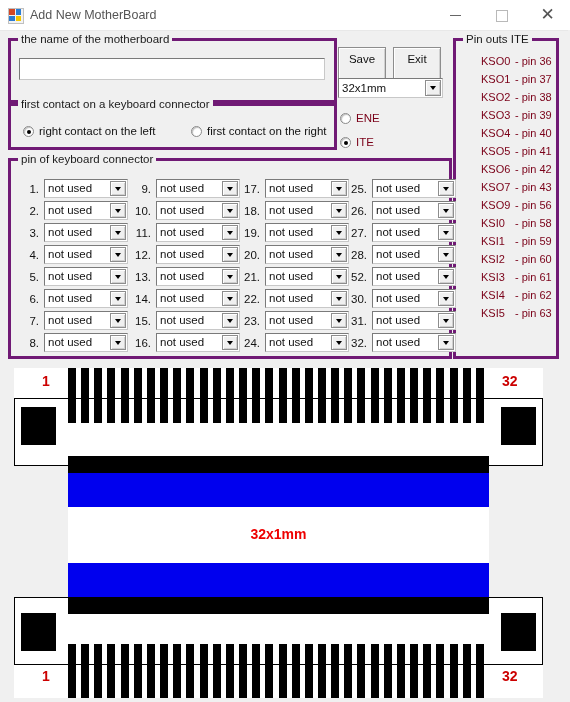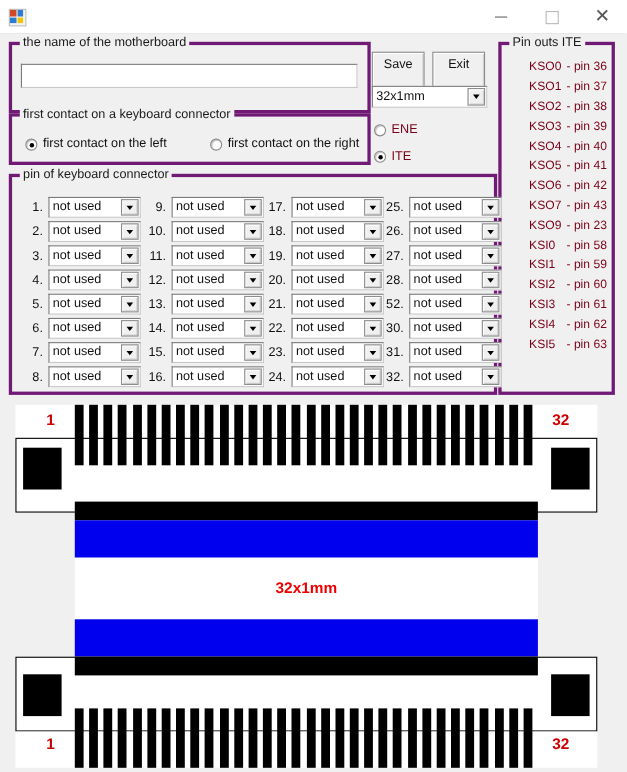--- a/index.html
+++ b/index.html
@@ -140,35 +140,36 @@
 
 <div id="app">
 
   <div class="titlebar">
     <span class="tb-icon">
       <i class="q1"></i>
         <i class="q2"></i>
         <i class="q3"></i>
         <i class="q4"></i>
     </span>
+    <div class="tb-title">Add New MotherBoard</div>
     <div class="tb-btn tb-min"><i></i></div>
     <div class="tb-btn tb-max"><i></i></div>
     <div class="tb-btn tb-close"><span>✕</span></div>
   </div>
 
   <div class="gbox" style="left:8px;top:38px;width:323px;height:59px;">
     <span class="cap">the name of the motherboard</span>
     <input class="txtbox" type="text" style="left: 8px; top: 17px; width: 306px; height: 22px; padding: 0px 4px; font-size: 12px; font-family: &quot;Liberation Sans&quot;, sans-serif; outline: none;" value="">
   </div>
 
   <div class="gbox" style="left:8px;top:103px;width:323px;height:41px;">
     <span class="cap">first contact on a keyboard connector</span>
     <div class="radio on" style="left:12px;top:18px;">
       <span class="dot"></span>
-      <span class="lbl">first contact on the left</span>
+      <span class="lbl">right contact on the left</span>
     </div>
     <div class="radio" style="left:180px;top:18px;">
       <span class="dot"></span>
       <span class="lbl">first contact on the right</span>
     </div>
   </div>
 
   <div class="btn" style="left:338px;top:47px;width:48px;height:40px;">Save</div>
   <div class="btn" style="left:393px;top:47px;width:48px;height:36px;">Exit</div>
 
@@ -190,21 +191,21 @@
     <span class="cap">Pin outs ITE</span>
     <div id="pinouts-list">
         <div class="row" style="top: 14px;"><span class="nm">KSO0</span><span>- pin 36</span></div>
         <div class="row" style="top: 32px;"><span class="nm">KSO1</span><span>- pin 37</span></div>
         <div class="row" style="top: 50px;"><span class="nm">KSO2</span><span>- pin 38</span></div>
         <div class="row" style="top: 68px;"><span class="nm">KSO3</span><span>- pin 39</span></div>
         <div class="row" style="top: 86px;"><span class="nm">KSO4</span><span>- pin 40</span></div>
         <div class="row" style="top: 104px;"><span class="nm">KSO5</span><span>- pin 41</span></div>
         <div class="row" style="top: 122px;"><span class="nm">KSO6</span><span>- pin 42</span></div>
         <div class="row" style="top: 140px;"><span class="nm">KSO7</span><span>- pin 43</span></div>
-        <div class="row" style="top: 158px;"><span class="nm">KSO9</span><span>- pin 23</span></div>
+        <div class="row" style="top: 158px;"><span class="nm">KSO9</span><span>- pin 56</span></div>
         <div class="row" style="top: 176px;"><span class="nm">KSI0</span><span>- pin 58</span></div>
         <div class="row" style="top: 194px;"><span class="nm">KSI1</span><span>- pin 59</span></div>
         <div class="row" style="top: 212px;"><span class="nm">KSI2</span><span>- pin 60</span></div>
         <div class="row" style="top: 230px;"><span class="nm">KSI3</span><span>- pin 61</span></div>
         <div class="row" style="top: 248px;"><span class="nm">KSI4</span><span>- pin 62</span></div>
         <div class="row" style="top: 266px;"><span class="nm">KSI5</span><span>- pin 63</span></div>
       </div>
   </div>
 
   <div class="gbox" style="left:8px;top:158px;width:438px;height:195px;">

